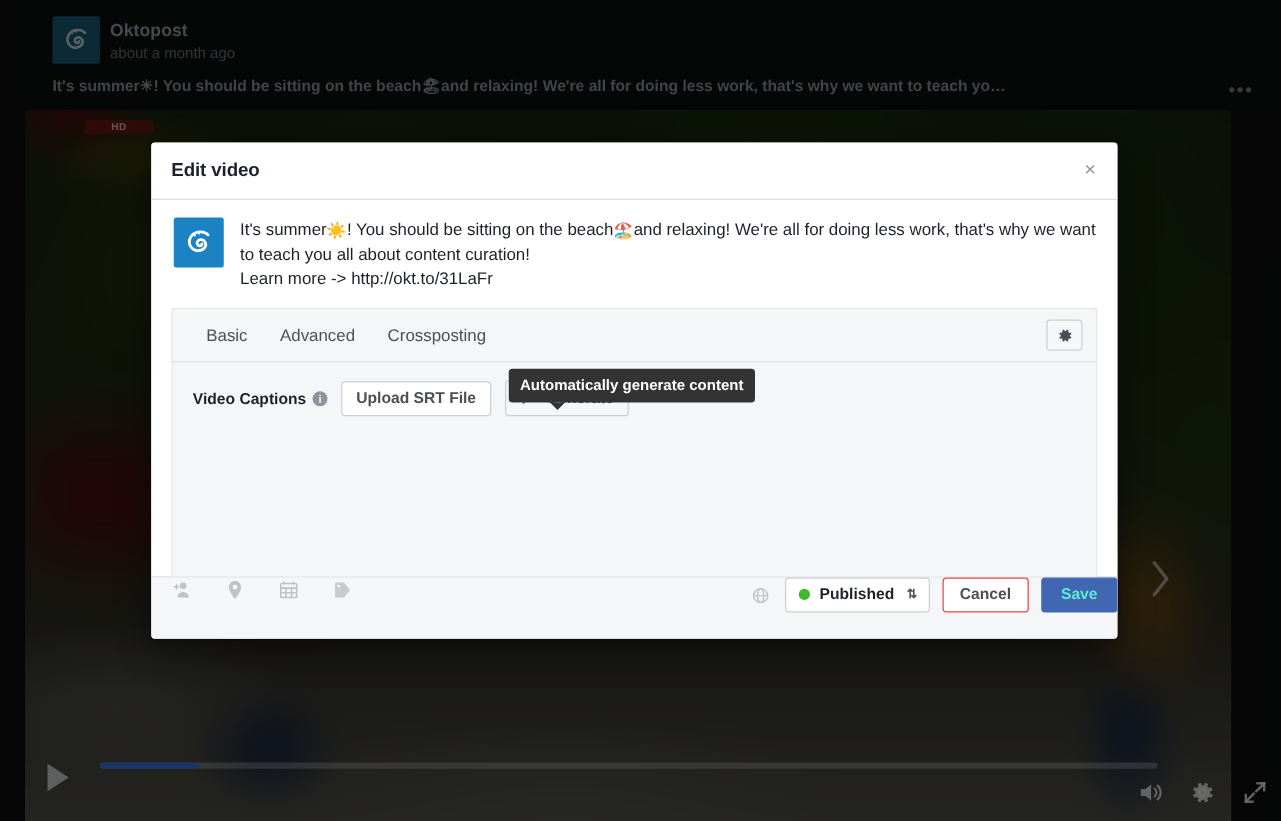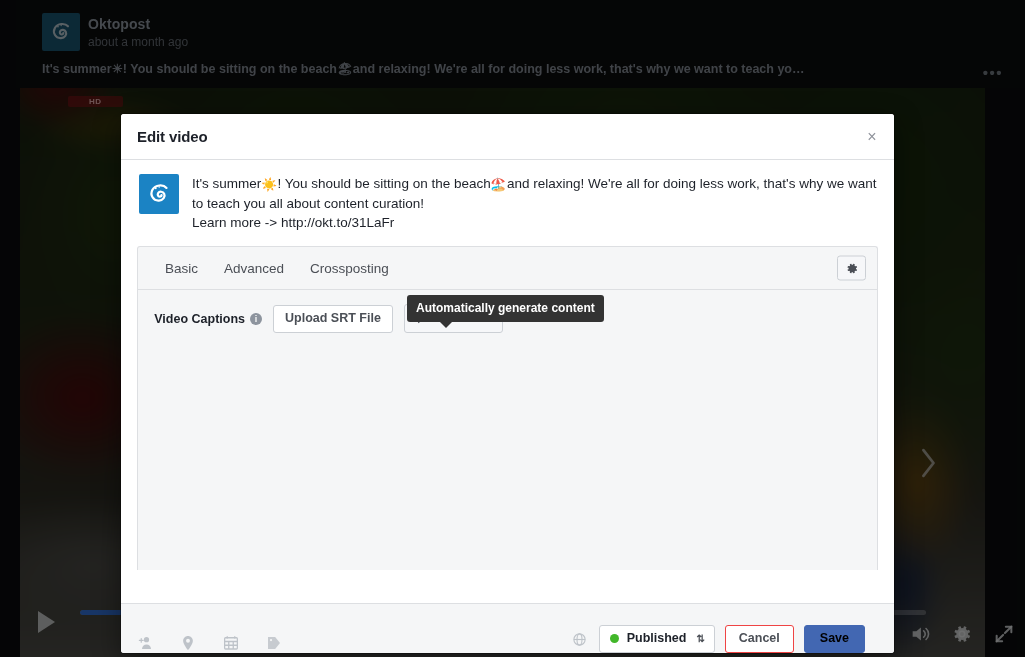--- a/index.html
+++ b/index.html
@@ -112,21 +112,21 @@
   .vid-right { position: absolute; right: 8px; bottom: 10px; display: flex; align-items: center; gap: 16px; color: rgba(245,247,248,.85); }
   .vid-right svg { width: 22px; height: 22px; display: block; }
   .vid-right .ico { width: 26px; height: 26px; display: flex; align-items: center; justify-content: center; }
 
   
   .dimmer { position: absolute; inset: 0; background: rgba(0,0,0,.55); }
 
   
   .dialog {
     position: absolute; left: 121px; top: 114px;
-    width: 773px; height: 539px;
+    width: 773px; height: 397px;
     background: #fff;
     border-radius: 3px;
     box-shadow: 0 0 0 1px rgba(0,0,0,.25), 0 8px 28px rgba(0,0,0,.45);
     display: flex; flex-direction: column;
     overflow: hidden;
   }
   .dlg-header {
     height: 46px; flex: 0 0 46px;
     border-bottom: 1px solid #dddfe2;
     display: flex; align-items: center; padding: 0 14px 0 16px;
@@ -227,22 +227,22 @@
     content: ''; position: absolute; left: 33px; bottom: -6px;
     border-left: 6px solid transparent; border-right: 6px solid transparent;
     border-top: 6px solid #333;
   }
 
   
   .dlg-footer {
     flex: 0 0 50px; height: 50px;
     border-top: 1px solid #dddfe2;
     background: #f5f6f7;
-    display: flex; align-items: flex-end;
-    padding: 0 29px 0 14px;
+    display: flex; align-items: flex-start;
+    padding: 0 0 0 14px;
   }
   .foot-icons { display: flex; align-items: center; gap: 23px; }
   .foot-icons .ico { width: 20px; height: 20px; display: flex; align-items: center; justify-content: center; color: #bec3c9; cursor: pointer; }
   .foot-icons .ico svg { width: 18px; height: 18px; }
   .foot-spacer { flex: 1 1 auto; }
   .foot-right { display: flex; align-items: center; gap: 10px; }
   .privacy-ico { width: 18px; height: 18px; color: #bec3c9; display: flex; align-items: center; justify-content: center; cursor: pointer; }
   .privacy-ico svg { width: 15px; height: 15px; }
   .status-select {
     display: inline-flex; align-items: center; gap: 8px;
@@ -252,21 +252,21 @@
   }
   .status-dot { width: 9px; height: 9px; border-radius: 50%; background: #42b72a; display: inline-block; }
   .caret { font-size: 10px; color: #4b4f56; margin-left: 2px; }
   .btn-cancel {
     border: 1px solid #ef4444; border-radius: 3px; background: #fff;
     font-size: 12.5px; font-weight: bold; color: #4b4f56;
     padding: 6px 13px 7px; cursor: pointer; line-height: 13px;
   }
   .btn-save {
     border: 1px solid #4267b2; border-radius: 3px; background: #4267b2;
-    font-size: 12.5px; font-weight: bold; color: #000000;
+    font-size: 12.5px; font-weight: bold; color: #5eead4;
     padding: 6px 15px 7px; cursor: pointer; line-height: 13px;
   }
 </style>
 </head>
 <body>
 
 <div id="root">
 
   <div class="bg-page">
 

